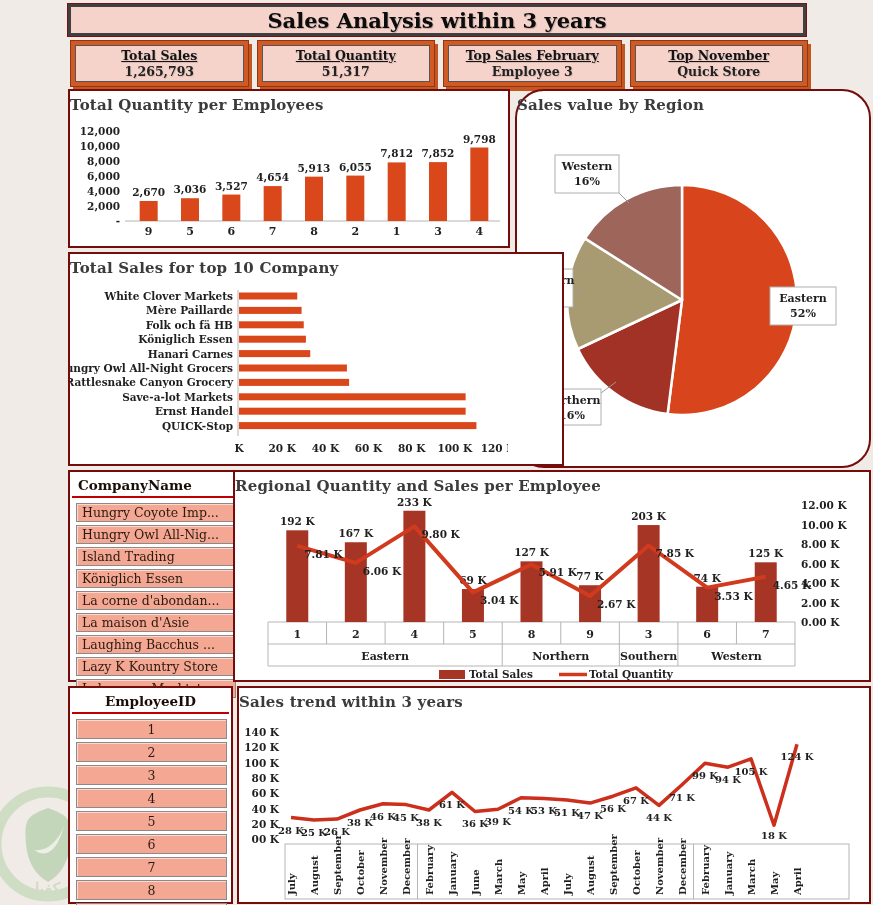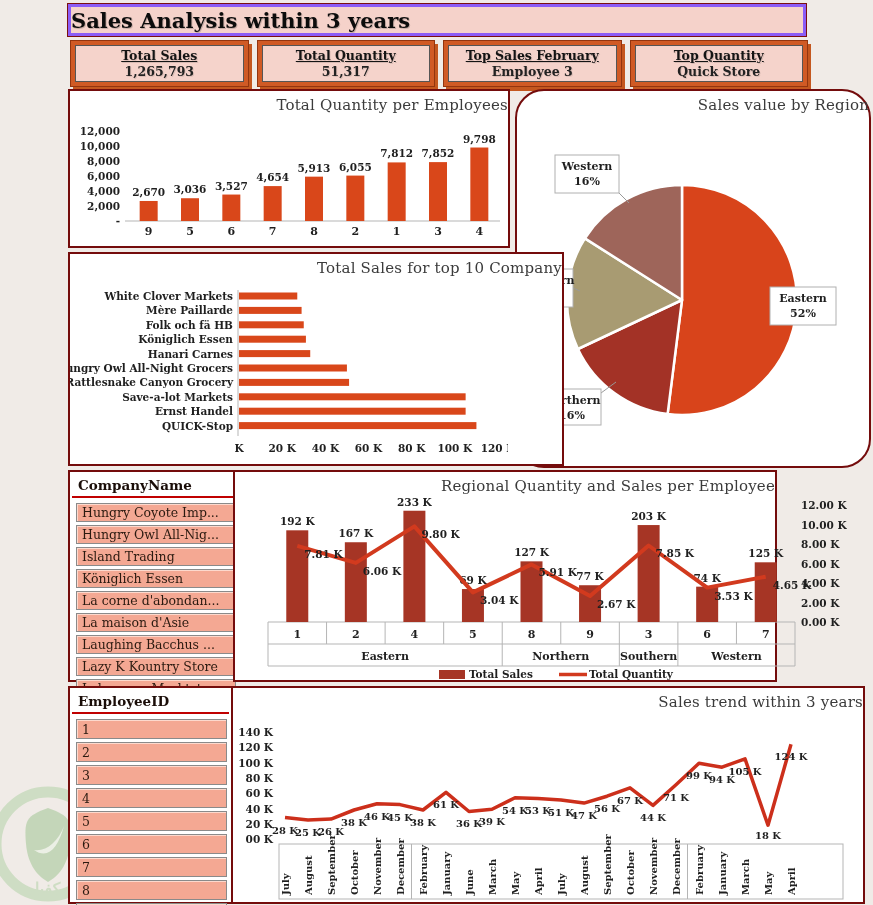--- a/index.html
+++ b/index.html
@@ -6,31 +6,31 @@
   body{
     width:873px;height:905px;position:relative;
     background:#f0ebe7;
     font-family:"DejaVu Serif", "Liberation Serif", serif;
     color:#1f1f1f;overflow:hidden;
   }
   .panel{
     position:absolute;background:#ffffff;border:2px solid #740c0c;z-index:2;box-sizing:border-box;
   }
   .chart-title{
-    position:absolute;top:5px;left:0;right:0;text-align:right;
-    font-size:15px;font-weight:400;color:#3b3b3b;letter-spacing:.2px;z-index:3;
+    position:absolute;top:5px;left:0;right:0;text-align:left;
+    font-size:15px;font-weight:700;color:#3b3b3b;letter-spacing:.2px;z-index:3;
   }
   svg{position:absolute;left:0;top:0;}
   svg text{font-family:"DejaVu Serif", "Liberation Serif", serif;}
 
   
   .header{
     position:absolute;left:68px;top:4px;width:738px;height:32px;z-index:2;
-    background:#f5d2ca;border:3px solid #8b5cf6;box-shadow:0 0 0 1px #7a1010;box-sizing:border-box;
-    display:flex;align-items:center;
+    background:#f5d2ca;border:3px solid #404040;box-shadow:0 0 0 1px #7a1010;box-sizing:border-box;
+    display:flex;align-items:center;justify-content:center;
   }
   .header-title{font-size:21px;font-weight:bold;color:#0c0c0c;text-shadow:1px 1px 0 rgba(0,0,0,.18);}
 
   
   .kpi-row{
     position:absolute;left:70px;top:40px;width:738px;height:47px;z-index:2;
     display:flex;gap:8px;
   }
   .kpi{
     flex:1;background:#d05a25;border:1px solid #93350f;padding:4px;box-sizing:border-box;
@@ -96,21 +96,21 @@
     </div>
   </div>
   <div class="kpi">
     <div class="kpi-inner">
       <div class="kpi-label">Top Sales February</div>
       <div class="kpi-value">Employee 3</div>
     </div>
   </div>
   <div class="kpi">
     <div class="kpi-inner">
-      <div class="kpi-label">Top Quantity</div>
+      <div class="kpi-label">Top November</div>
       <div class="kpi-value">Quick Store</div>
     </div>
   </div>
 </div>
 
 <div class="panel" style="left:68px;top:89px;width:442px;height:159px;">
   <div class="chart-title">Total Quantity per Employees</div>
   <svg id="svg-qty" width="438" height="155">
       <text x="50" y="44" text-anchor="end" font-size="10.5" font-weight="bold" fill="#1f1f1f">12,000</text>
       <text x="50" y="59" text-anchor="end" font-size="10.5" font-weight="bold" fill="#1f1f1f">10,000</text>
@@ -223,21 +223,21 @@
       <div class="slicer-item">Lazy K Kountry Store</div>
       <div class="slicer-item">Lehmanns Marktsta...</div>
     </div>
   <div class="scrollbar">
     <div class="scroll-btn">▲</div>
     <div class="scroll-thumb"></div>
     <div class="scroll-btn down">▼</div>
   </div>
 </div>
 
-<div class="panel" style="left:233px;top:470px;width:544px;height:212px;">
+<div class="panel" style="left:233px;top:470px;width:638px;height:212px;">
   <div class="chart-title">Regional Quantity and Sales per Employee</div>
   <svg id="svg-combo" width="634" height="208">
       <text x="566" y="37" text-anchor="start" font-size="10.5" font-weight="bold" fill="#1f1f1f">12.00 K</text>
       <text x="566" y="56.5" text-anchor="start" font-size="10.5" font-weight="bold" fill="#1f1f1f">10.00 K</text>
       <text x="566" y="76" text-anchor="start" font-size="10.5" font-weight="bold" fill="#1f1f1f">8.00 K</text>
       <text x="566" y="95.5" text-anchor="start" font-size="10.5" font-weight="bold" fill="#1f1f1f">6.00 K</text>
       <text x="566" y="115" text-anchor="start" font-size="10.5" font-weight="bold" fill="#1f1f1f">4.00 K</text>
       <text x="566" y="134.5" text-anchor="start" font-size="10.5" font-weight="bold" fill="#1f1f1f">2.00 K</text>
       <text x="566" y="154" text-anchor="start" font-size="10.5" font-weight="bold" fill="#1f1f1f">0.00 K</text>
       <line x1="33" y1="150" x2="560" y2="150" stroke="#b5b5b5" stroke-width="1"></line>
@@ -299,36 +299,36 @@
       <text x="325.77777777777777" y="188" text-anchor="middle" font-size="11" font-weight="bold" fill="#1f1f1f">Northern</text>
       <text x="413.61111111111114" y="188" text-anchor="middle" font-size="11" font-weight="bold" fill="#1f1f1f">Southern</text>
       <text x="501.44444444444446" y="188" text-anchor="middle" font-size="11" font-weight="bold" fill="#1f1f1f">Western</text>
       <rect x="204" y="198" width="26" height="9" fill="#a63525"></rect>
       <text x="234" y="206" text-anchor="start" font-size="10.5" font-weight="bold" fill="#1f1f1f">Total Sales</text>
       <line x1="324" y1="202.5" x2="352" y2="202.5" stroke="#d23a1e" stroke-width="3.5"></line>
       <text x="354" y="206" text-anchor="start" font-size="10.5" font-weight="bold" fill="#1f1f1f">Total Quantity</text>
     </svg>
 </div>
 
-<div class="panel" style="left:68px;top:686px;width:165px;height:218px;">
+<div class="panel" style="left:68px;top:686px;width:165px;height:218px;text-align:center;">
   <div class="slicer-header">EmployeeID</div>
   <div class="slicer-list">
       <div class="slicer-item tall">1</div>
       <div class="slicer-item tall">2</div>
       <div class="slicer-item tall">3</div>
       <div class="slicer-item tall">4</div>
       <div class="slicer-item tall">5</div>
       <div class="slicer-item tall">6</div>
       <div class="slicer-item tall">7</div>
       <div class="slicer-item tall">8</div>
       <div class="slicer-item tall">9</div>
     </div>
 </div>
 
-<div class="panel" style="left:231px;top:686px;width:634px;height:218px;">
+<div class="panel" style="left:237px;top:686px;width:634px;height:218px;">
   <div class="chart-title">Sales trend within 3 years</div>
   <svg id="svg-trend" width="630" height="214">
       <text x="40" y="48" text-anchor="end" font-size="10.5" font-weight="bold" fill="#1f1f1f">140 K</text>
       <text x="40" y="63.3" text-anchor="end" font-size="10.5" font-weight="bold" fill="#1f1f1f">120 K</text>
       <text x="40" y="78.6" text-anchor="end" font-size="10.5" font-weight="bold" fill="#1f1f1f">100 K</text>
       <text x="40" y="93.9" text-anchor="end" font-size="10.5" font-weight="bold" fill="#1f1f1f">80 K</text>
       <text x="40" y="109.2" text-anchor="end" font-size="10.5" font-weight="bold" fill="#1f1f1f">60 K</text>
       <text x="40" y="124.5" text-anchor="end" font-size="10.5" font-weight="bold" fill="#1f1f1f">40 K</text>
       <text x="40" y="139.8" text-anchor="end" font-size="10.5" font-weight="bold" fill="#1f1f1f">20 K</text>
       <text x="40" y="155.10000000000002" text-anchor="end" font-size="10.5" font-weight="bold" fill="#1f1f1f">00 K</text>

